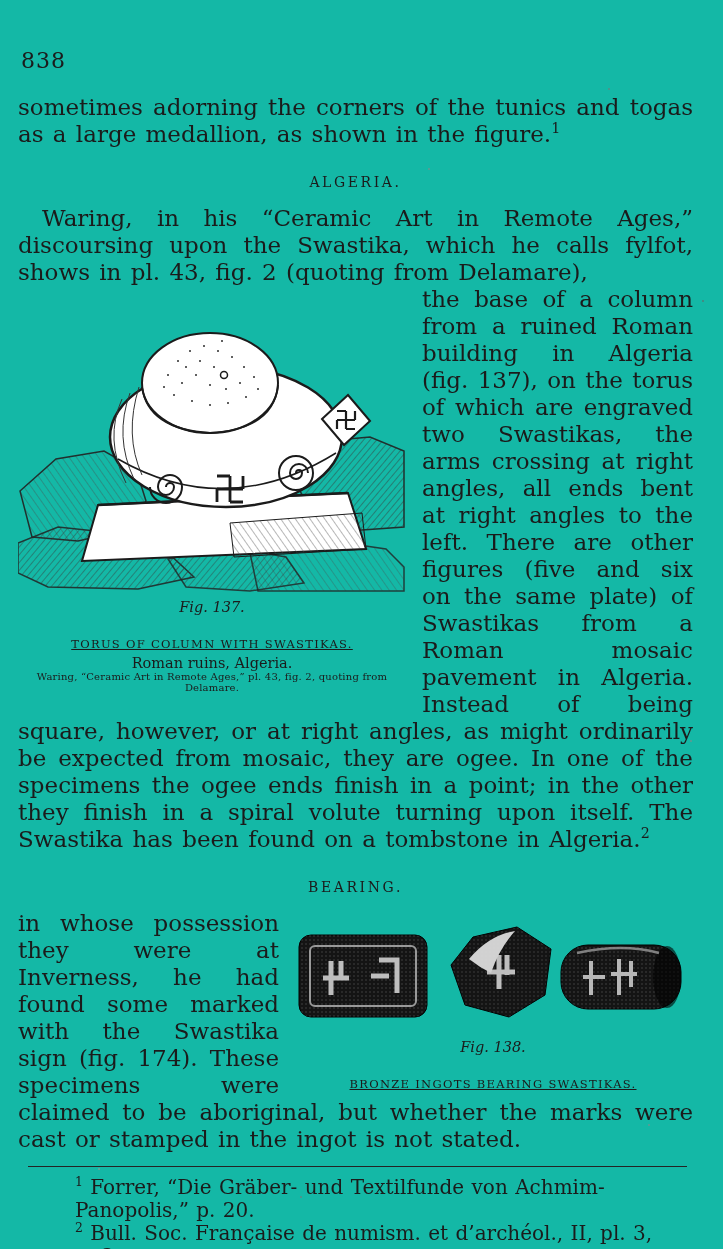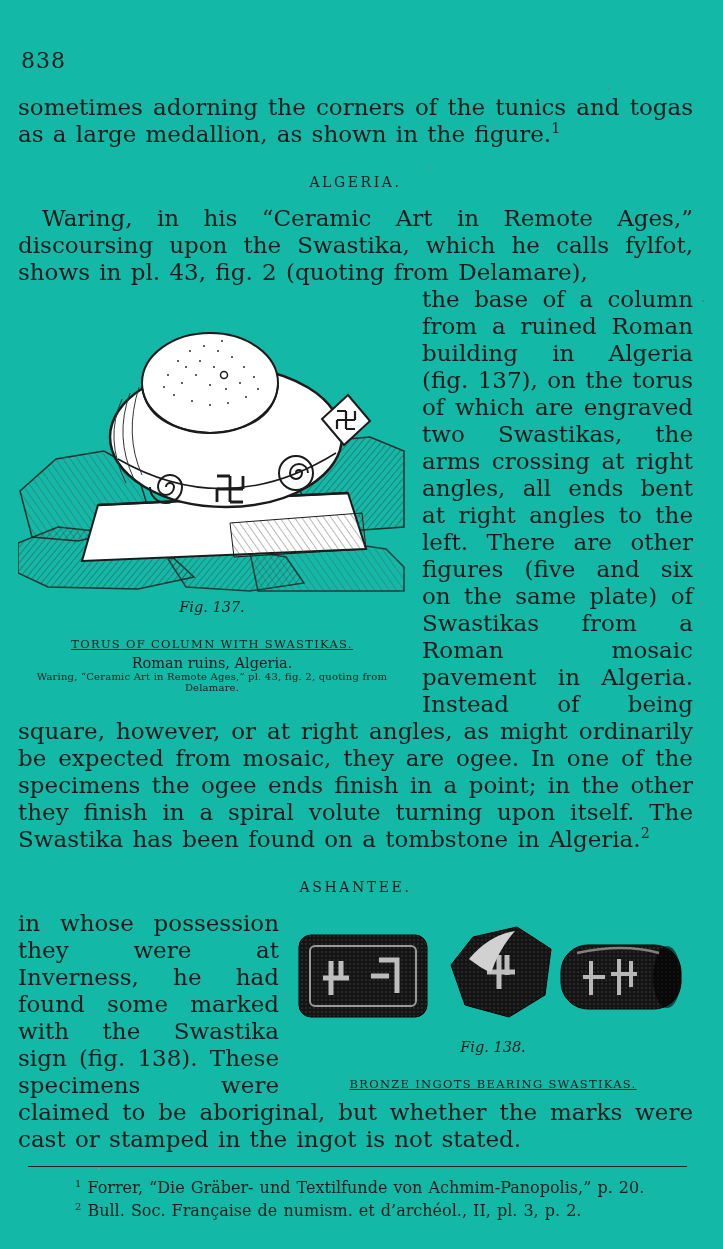--- a/index.html
+++ b/index.html
@@ -49,21 +49,21 @@
   .fig-sub    { font-size: 14.5px; margin-top: 4px; }
   .fig-credit { font-size: 10px; letter-spacing: 0.2px; }
 
   .fn-ref { font-size: 0.62em; line-height: 0; }
 
   .footnote-rule {
     border: none; border-top: 1.6px solid #242424;
     margin: 13px 6px 9px 10px;
   }
   .footnotes { padding-left: 57px; padding-right: 40px; }
-  .footnote { margin: 0; font-size: 16px; line-height: 23px; text-align: left; word-spacing: 1px; }
+  .footnote { margin: 0; font-size: 20px; line-height: 23px; text-align: left; word-spacing: 1px; }
 
   
   .speckles {
     position: absolute; left: 0; top: 0; width: 2px; height: 2px;
     border-radius: 50%; background: transparent;
     box-shadow: 608px 88px 0 #777, 428px 168px 0 #888, 702px 300px 0 #666,
                 60px 246px 0 #999, 690px 740px 0 #888, 300px 1196px 0 #777,
                 98px 1168px 0 #999, 648px 1124px 0 #888;
     opacity: .7;
   }
@@ -162,21 +162,21 @@
       <figcaption>
         <div class="fig-label">Fig. 137.</div>
         <div class="fig-title">TORUS OF COLUMN WITH SWASTIKAS.</div>
         <div class="fig-sub">Roman ruins, Algeria.</div>
         <div class="fig-credit">Waring, “Ceramic Art in Remote Ages,” pl. 43, fig. 2, quoting from Delamare.</div>
       </figcaption>
     </figure>
     <p class="body-text"><span>the base of a column from a ruined Roman building in Algeria (fig. 137), on the torus of which are engraved two Swastikas, the arms crossing at right angles, all ends bent at right angles to the left. There are other figures (five and six on the same plate) of Swastikas from a Roman mosaic pavement in Algeria. Instead of being square, however, or at right angles, as might ordinarily be expected from mosaic, they are ogee. In one of the specimens the ogee ends finish in a point; in the other they finish in a spiral volute turning upon itself. The Swastika has been found on a tombstone in Algeria.</span><sup class="fn-ref">2</sup></p>
   </div>
 
-  <h2 class="section-heading">ASHANTEE.</h2>
+  <h2 class="section-heading">BEARING.</h2>
 
 
   <div class="wrap-block">
     <figure class="fig-right">
       <svg width="400" height="118" viewBox="0 0 400 118" aria-hidden="true">
         <defs>
           <pattern id="speck" width="4" height="4" patternUnits="userSpaceOnUse">
             <circle cx="1" cy="1" r="0.7" fill="#ffffff"></circle>
           </pattern>
         </defs>
@@ -202,21 +202,21 @@
           <ellipse cx="374" cy="62" rx="14" ry="31" fill="#000000" opacity="0.6"></ellipse>
           <path d="M284 38 Q330 28 366 38" fill="none" stroke="#9a9a9a" stroke-width="2.5" opacity="0.8"></path>
           <path d="M298 46 V80 M290 62 H312 M326 44 V80 M318 59 H344 M338 46 V72" fill="none" stroke="#c9c9c9" stroke-width="4" opacity="0.9"></path>
         </g>
       </svg>
       <figcaption>
         <div class="fig-label">Fig. 138.</div>
         <div class="fig-title">BRONZE INGOTS BEARING SWASTIKAS.</div>
       </figcaption>
     </figure>
-    <p class="body-text">in whose possession they were at Inverness, he had found some marked with the Swastika sign (fig. 138). These specimens were claimed to be aboriginal, but whether the marks were cast or stamped in the ingot is not stated.</p>
+    <p class="body-text">in whose possession they were at Inverness, he had found some marked with the Swastika sign (fig. 174). These specimens were claimed to be aboriginal, but whether the marks were cast or stamped in the ingot is not stated.</p>
   </div>
 
   <hr class="footnote-rule">
 
   <div class="footnotes">
     <p class="footnote"><sup class="fn-ref">1</sup> <span>Forrer, “Die Gräber- und Textilfunde von Achmim-Panopolis,” p. 20.</span></p>
     <p class="footnote"><sup class="fn-ref">2</sup> <span>Bull. Soc. Française de numism. et d’archéol., II, pl. 3, p. 2.</span></p>
   </div>
 </div>
 

